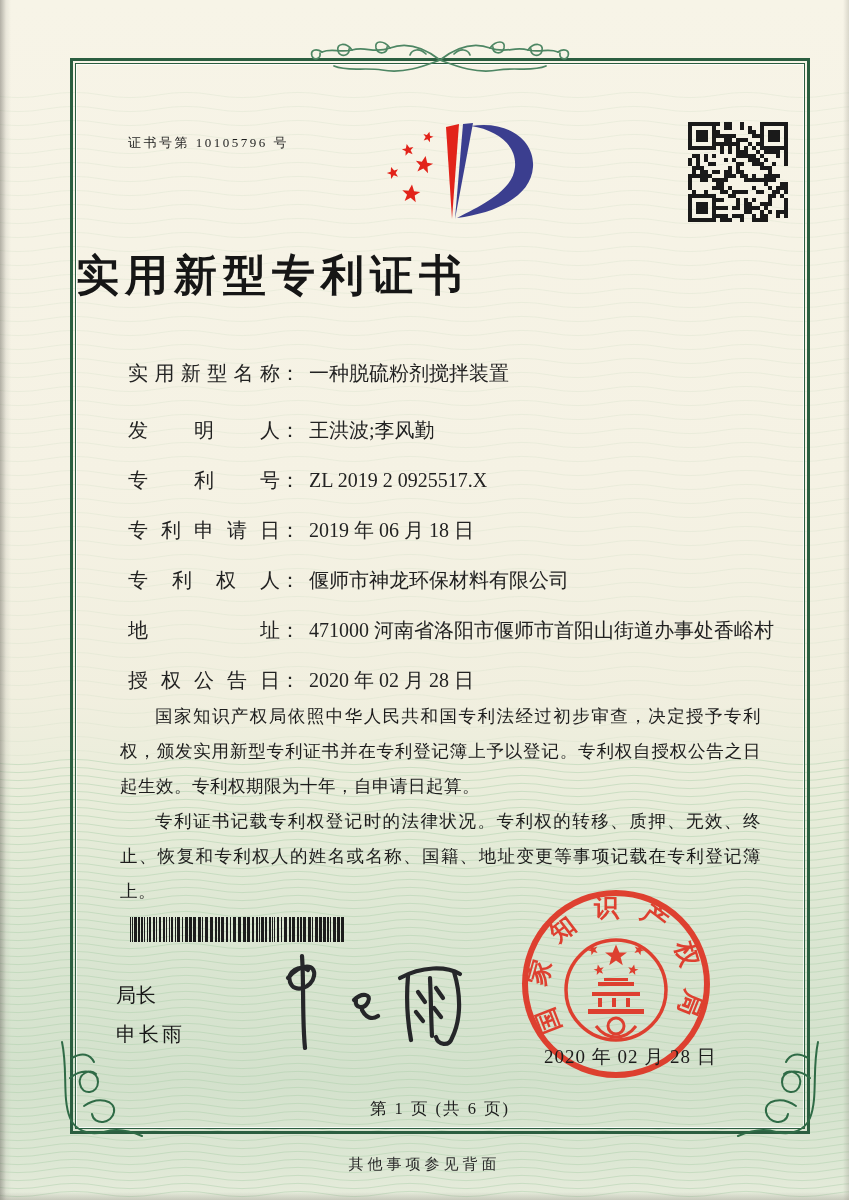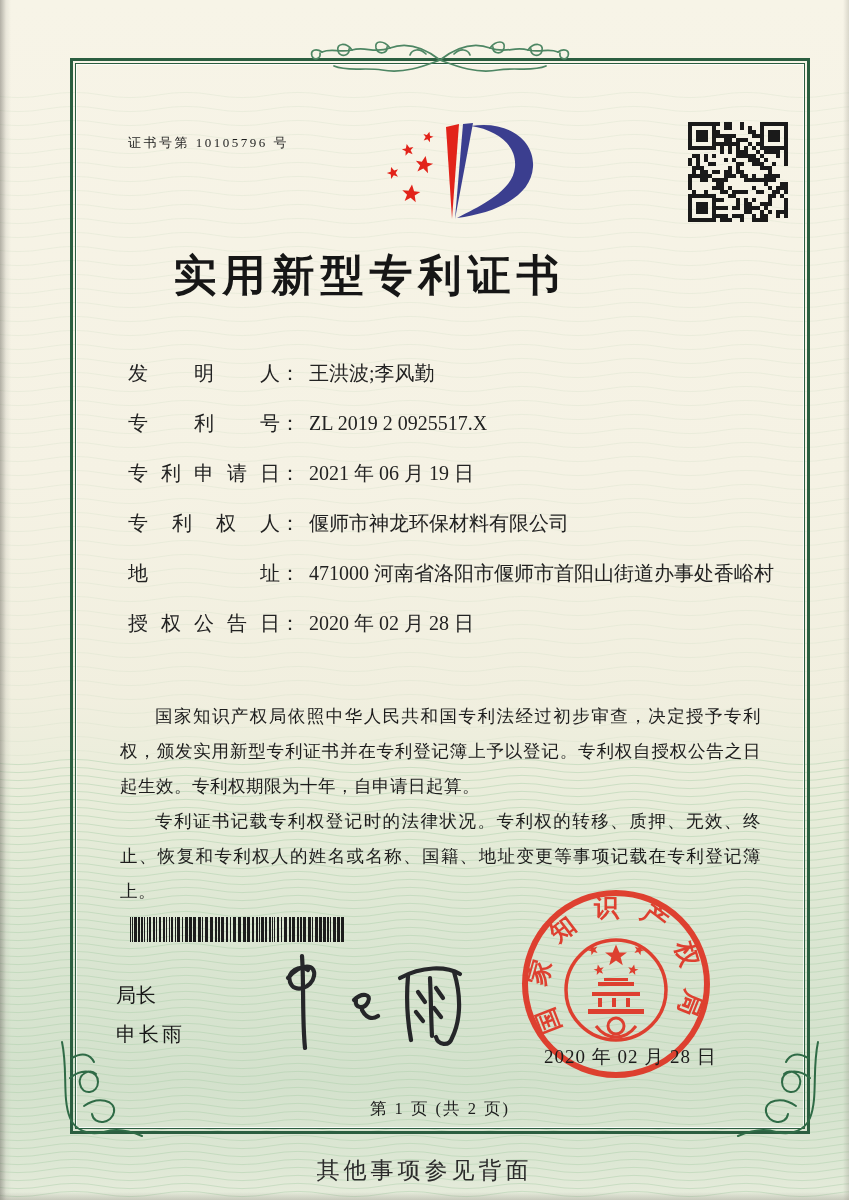--- a/index.html
+++ b/index.html
@@ -18,41 +18,41 @@
     background:linear-gradient(0deg,rgba(140,138,128,.35),rgba(0,0,0,0));}
   svg.waves{position:absolute;left:0;top:0;z-index:1;}
   .frame{position:absolute;left:70px;top:58px;width:740px;height:1076px;
     border:3px solid #2b5e40;z-index:2;box-sizing:border-box;}
   .frame-inner{position:absolute;left:2px;top:2px;right:2px;bottom:2px;
     border:1px solid #2b5e40;box-shadow:inset 0 0 0 1px rgba(255,255,255,.8);}
   .ornament{position:absolute;z-index:3;}
   .cert-no{position:absolute;left:128px;top:134px;font-size:13px;letter-spacing:2.5px;z-index:3;color:#1e1e1e;}
   .logo{position:absolute;left:366px;top:114px;z-index:3;}
   .qr{position:absolute;left:688px;top:122px;z-index:3;}
-  .title{position:absolute;left:70px;top:247px;width:593px;text-align:center;
+  .title{position:absolute;left:70px;top:247px;width:593px;text-align:left;
     font-size:43px;letter-spacing:6px;text-indent:6px;font-weight:600;color:#161616;z-index:3;}
   .fields{position:absolute;left:128px;top:360px;width:660px;z-index:3;font-size:20px;}
   .field-row{height:50px;position:relative;white-space:nowrap;}
   .field-row.first{height:57px;}
   .lab{display:inline-block;width:152px;text-align:justify;text-align-last:justify;vertical-align:top;}
   .val{margin-left:9px;}
   .grant-pub{position:absolute;left:330px;top:0;}
   .body-text{position:absolute;left:120px;top:699px;width:641px;z-index:3;
     font-size:17.5px;line-height:35px;text-align:justify;letter-spacing:.5px;color:#1c1c1c;}
   .body-text p{margin:0;text-indent:2em;}
   .barcode{position:absolute;left:130px;top:917px;z-index:3;}
   .director{position:absolute;left:116px;top:982px;z-index:3;font-size:20px;color:#1a1a1a;}
   .director .name{margin-top:12px;letter-spacing:3px;}
   .signature{position:absolute;left:250px;top:948px;z-index:5;}
   .seal{position:absolute;left:518px;top:886px;z-index:4;}
   .seal-date{position:absolute;left:544px;top:1044px;z-index:6;font-size:19px;letter-spacing:1px;color:#1c1c1c;}
   .page-info{position:absolute;left:70px;top:1098px;width:740px;text-align:center;
     font-size:16.5px;letter-spacing:2px;z-index:3;color:#1d1d1d;}
   .back-note{position:absolute;left:0;top:1155px;width:849px;text-align:center;
-    font-size:23px;letter-spacing:4px;z-index:3;color:#2a2a2a;}
+    font-size:15px;letter-spacing:4px;z-index:3;color:#2a2a2a;}
   .seal text{font-family:"Liberation Sans","DejaVu Sans",sans-serif;font-weight:bold;}
 </style>
 </head>
 <body>
 
 <div class="page">
 
   <svg class="waves" width="849" height="1200" id="waves">
       <g fill="none" stroke="#d3dfc9" stroke-width="1" stroke-opacity="0.35">
         <path d="M-10 95 q 28 5.2 56 0 q 28 -5.2 56 0 q 28 5.2 56 0 q 28 -5.2 56 0 q 28 5.2 56 0 q 28 -5.2 56 0 q 28 5.2 56 0 q 28 -5.2 56 0 q 28 5.2 56 0 q 28 -5.2 56 0 q 28 5.2 56 0 q 28 -5.2 56 0 q 28 5.2 56 0 q 28 -5.2 56 0 q 28 5.2 56 0 q 28 -5.2 56 0"></path>
@@ -455,23 +455,24 @@
       <rect x="0" y="72" width="28" height="4" fill="#1a1a1a"></rect>
       <rect x="0" y="96" width="28" height="4" fill="#1a1a1a"></rect>
       <rect x="0" y="72" width="4" height="28" fill="#1a1a1a"></rect>
       <rect x="24" y="72" width="4" height="28" fill="#1a1a1a"></rect>
       <rect x="8" y="80" width="12" height="12" fill="#1a1a1a"></rect>
     </svg>
 
   <div class="title">实用新型专利证书</div>
 
   <div class="fields">
+    <div class="field-row first"><span class="lab">实用新型名称</span><span>：</span><span class="val">一种脱硫粉剂搅拌装置</span></div>
     <div class="field-row"><span class="lab">发明人</span><span>：</span><span class="val">王洪波;李风勤</span></div>
     <div class="field-row"><span class="lab">专利号</span><span>：</span><span class="val">ZL 2019 2 0925517.X</span></div>
-    <div class="field-row"><span class="lab">专利申请日</span><span>：</span><span class="val">2021 年 06 月 19 日</span></div>
+    <div class="field-row"><span class="lab">专利申请日</span><span>：</span><span class="val">2019 年 06 月 18 日</span></div>
     <div class="field-row"><span class="lab">专利权人</span><span>：</span><span class="val">偃师市神龙环保材料有限公司</span></div>
     <div class="field-row"><span class="lab">地址</span><span>：</span><span class="val">471000 河南省洛阳市偃师市首阳山街道办事处香峪村</span></div>
     <div class="field-row">
       <span class="lab">授权公告日</span><span>：</span><span class="val">2020 年 02 月 28 日</span>
     </div>
   </div>
 
   <div class="body-text">
     <p>国家知识产权局依照中华人民共和国专利法经过初步审查，决定授予专利权，颁发实用新型专利证书并在专利登记簿上予以登记。专利权自授权公告之日起生效。专利权期限为十年，自申请日起算。</p>
     <p>专利证书记载专利权登记时的法律状况。专利权的转移、质押、无效、终止、恢复和专利权人的姓名或名称、国籍、地址变更等事项记载在专利登记簿上。</p>
@@ -581,19 +582,19 @@
         <path d="M74,106 h48 v4 h-48 z"></path>
         <path d="M80,112 h4 v9 h-4 z M94,112 h4 v9 h-4 z M108,112 h4 v9 h-4 z"></path>
         <path d="M70,123 h56 v5 h-56 z"></path>
         <circle cx="98" cy="140" r="8" fill="none" stroke="#df2f1f" stroke-width="3"></circle>
         <path d="M78,140 C84,148 92,151 98,151 M118,140 C112,148 104,151 98,151" fill="none" stroke="#df2f1f" stroke-width="3"></path>
       </g>
     </g>
   </svg>
   <div class="seal-date">2020 年 02 月 28 日</div>
 
-  <div class="page-info">第 1 页 (共 2 页)</div>
+  <div class="page-info">第 1 页 (共 6 页)</div>
   <div class="back-note">其他事项参见背面</div>
 
   <div class="edge-left"></div>
   <div class="edge-right"></div>
   <div class="edge-bottom"></div>
 </div>
 
 </body></html>

